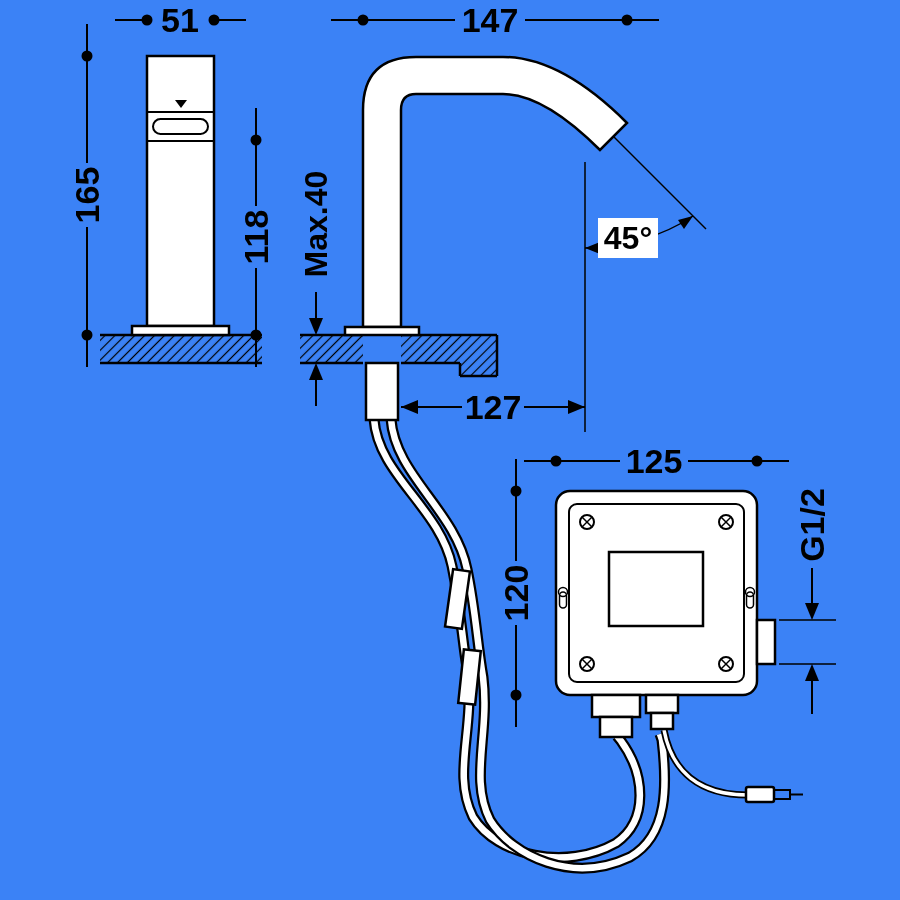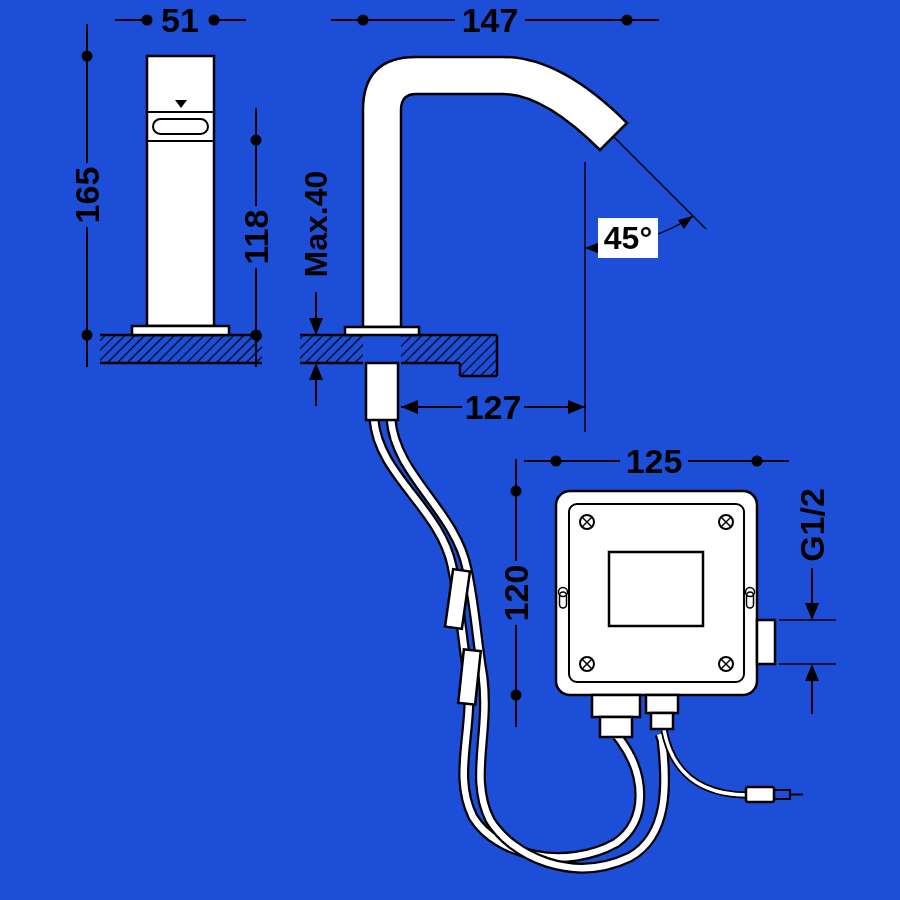--- a/index.html
+++ b/index.html
@@ -1,16 +1,16 @@
 <!DOCTYPE html>
 <html><head>
 <meta charset="utf-8">
 <style>
   html,body{margin:0;padding:0;background:#fff;}
-  .canvas{width:900px;height:900px;background:#1d4ed8;position:relative;overflow:hidden;}
+  .canvas{width:900px;height:900px;background:#3b82f6;position:relative;overflow:hidden;}
   svg{display:block;}
   text{font-family:"Liberation Sans","DejaVu Sans",sans-serif;font-weight:700;fill:#000;}
   .dim{font-size:34px;}
   .dim-sm{font-size:32px;}
   .part{fill:#fff;stroke:#000;stroke-width:2.5;}
   .detail{fill:none;stroke:#000;stroke-width:2;}
   .dline{stroke:#000;stroke-width:2;fill:none;}
   .thin{stroke:#000;stroke-width:1.5;fill:none;}
   .dot{fill:#000;}
   .arrow{fill:#000;stroke:none;}

